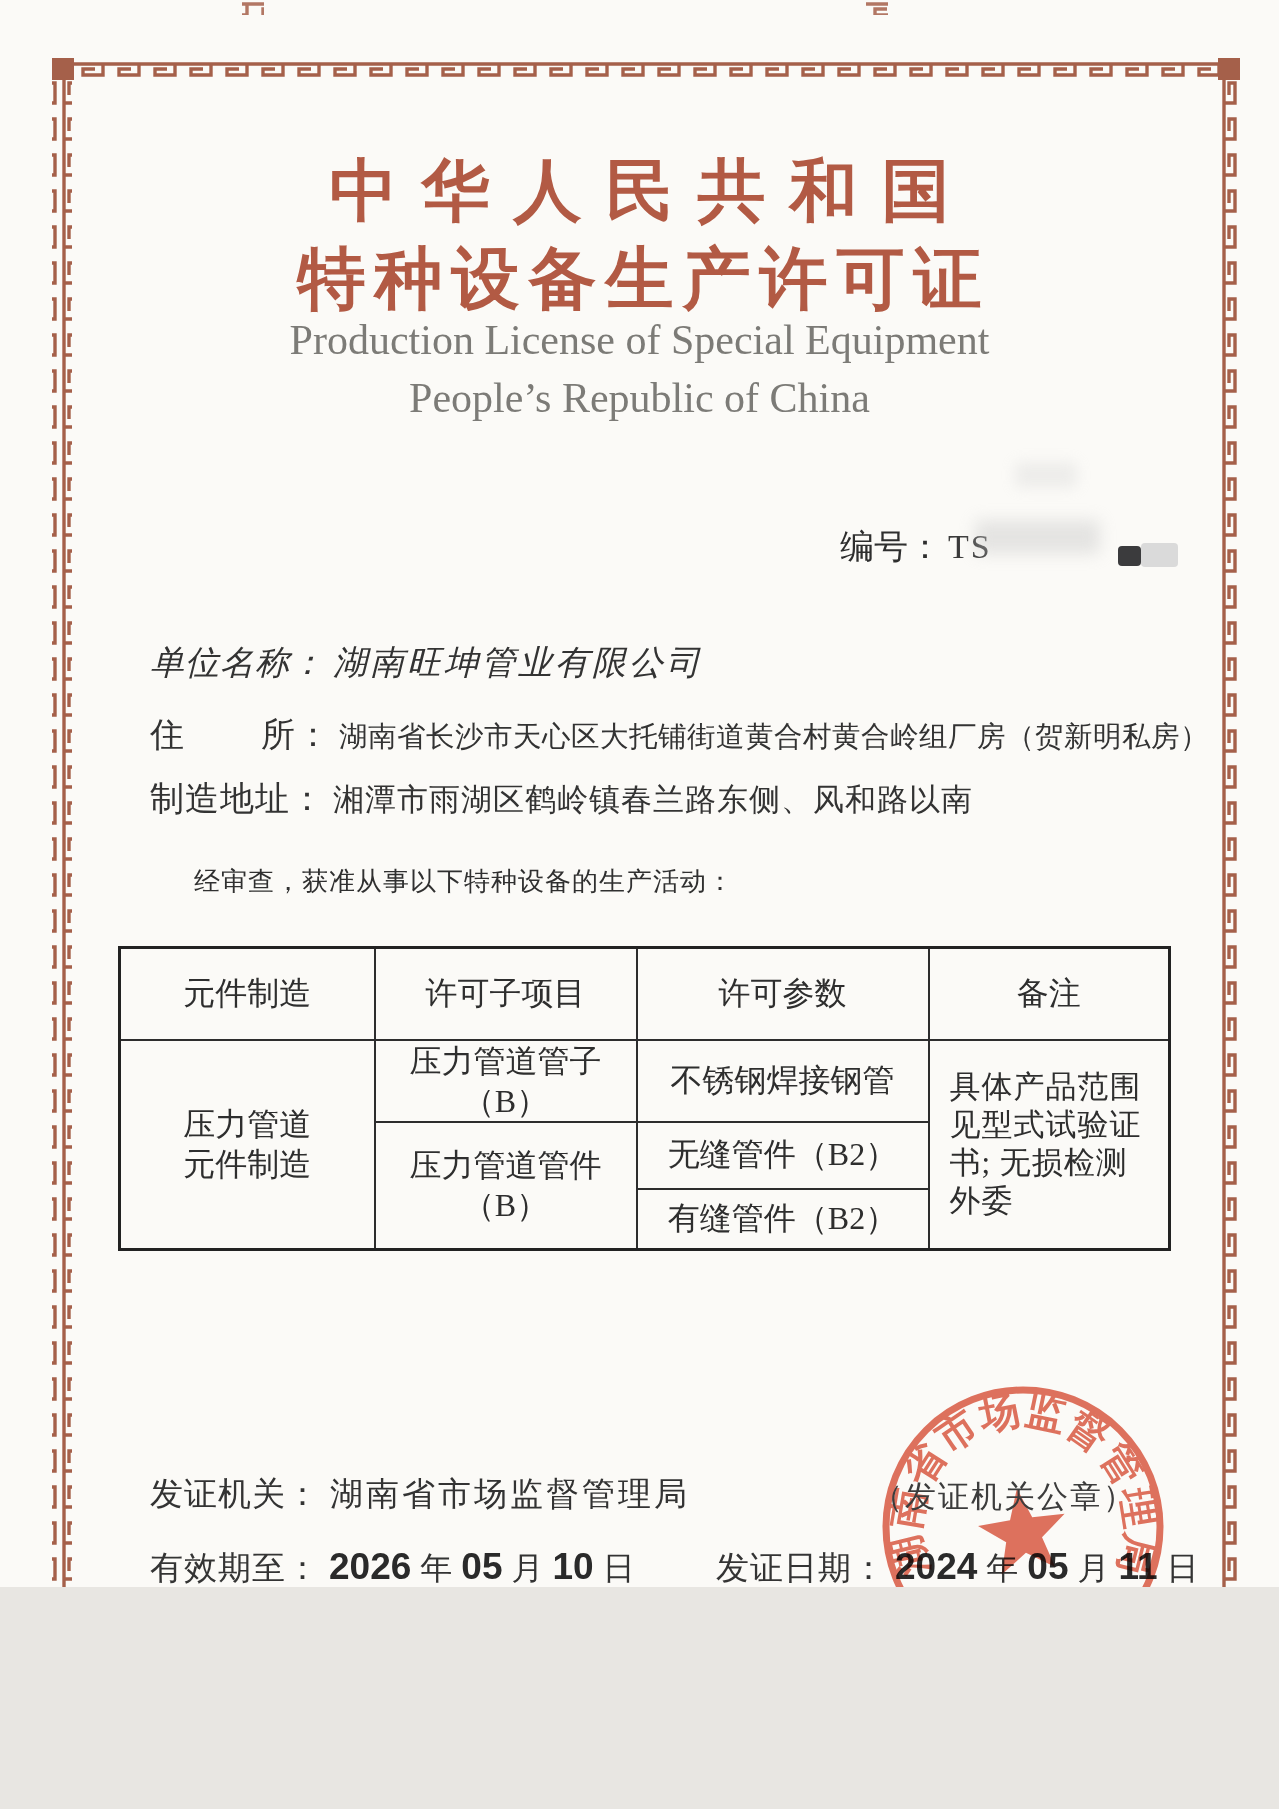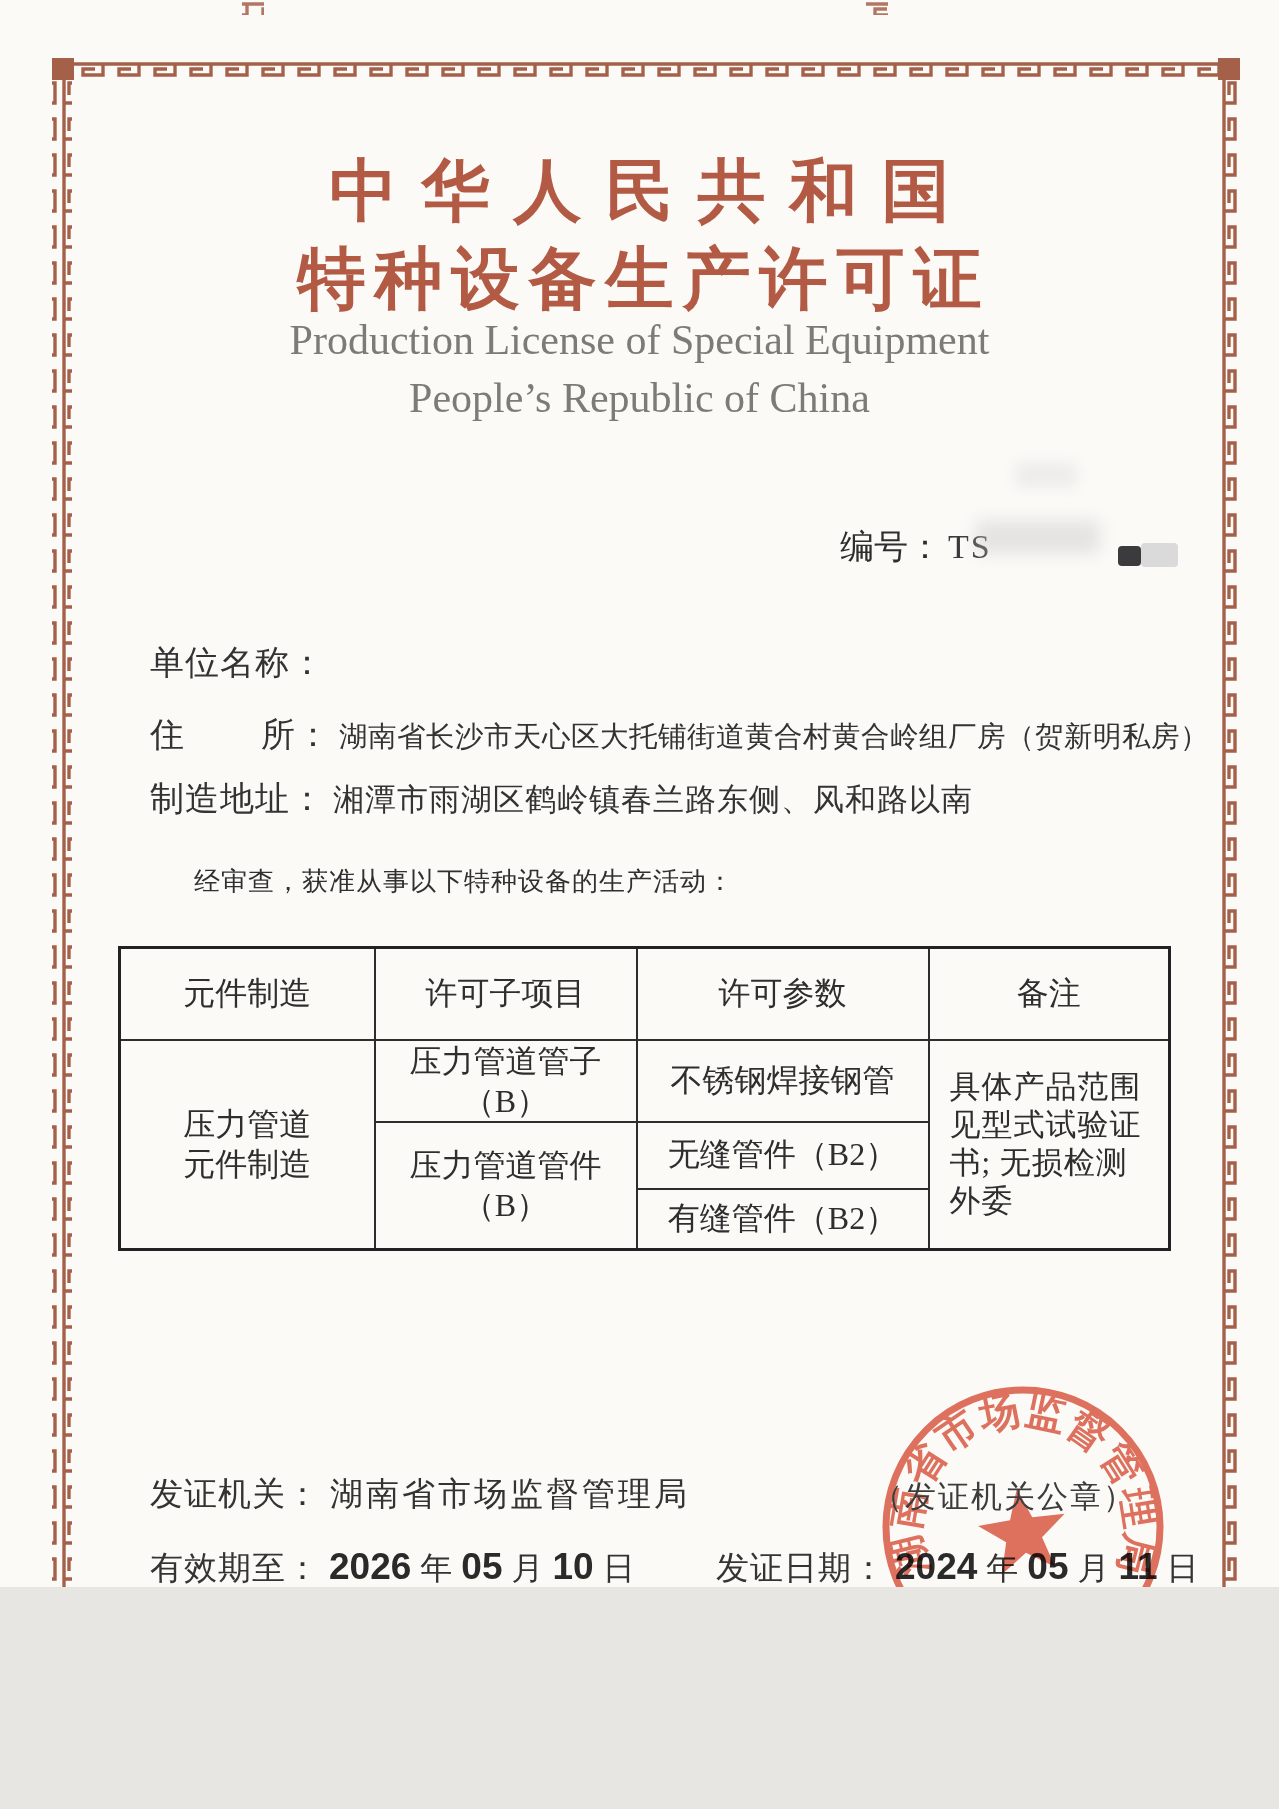--- a/index.html
+++ b/index.html
@@ -24,21 +24,21 @@
   
   .serial{left:840px;top:524px;font-size:34px;color:#2e2e2e;}
   .serial .val{margin-left:6px;letter-spacing:2px;color:#3a3a3a;}
   .smudge{position:absolute;border-radius:4px;}
   .sm1{left:975px;top:520px;width:125px;height:34px;background:#c9c9c9;filter:blur(8px);opacity:.45;}
   .sm2{left:1015px;top:462px;width:62px;height:26px;background:#cecece;filter:blur(7px);opacity:.3;}
   .rd{left:1118px;top:546px;width:23px;height:20px;background:#3b3b3d;}
   .rl{left:1141px;top:543px;width:37px;height:24px;background:#dadada;}
   
   .field{left:150px;font-size:34px;display:flex;align-items:baseline;color:#333;}
-  .f-company{top:640px;}
+  .f-company{top:640px;font-style:italic;}
   .f-res{top:712px;}
   .f-addr{top:776px;}
   .lbl{letter-spacing:1px;}
   .spread{display:inline-flex;width:146px;justify-content:space-between;}
   .f-company .val{margin-left:8px;letter-spacing:3px;}
   .f-res .val{margin-left:8px;font-size:28.5px;letter-spacing:0.5px;}
   .f-addr .val{margin-left:8px;font-size:31px;letter-spacing:1px;}
   .statement{left:194px;top:864px;font-size:26px;letter-spacing:1px;color:#303030;}
   
   .lic-table{position:absolute;left:118px;top:946px;border-collapse:collapse;table-layout:fixed;
@@ -95,20 +95,21 @@
   <div class="abs serial">
     <span>编号</span><span>：</span><span class="val">TS</span>
   </div>
   <div class="smudge sm1 abs"></div>
   <div class="smudge sm2 abs"></div>
   <div class="smudge rd abs"></div>
   <div class="smudge rl abs"></div>
 
   <div class="abs field f-company">
     <span class="lbl">单位名称：</span>
+    <span class="val">湖南旺坤管业有限公司</span>
   </div>
 
   <div class="abs field f-res">
     <span class="lbl"><span class="spread">
           <span>住</span>
           <span>所</span>
         </span><span>：</span></span>
     <span class="val">湖南省长沙市天心区大托铺街道黄合村黄合岭组厂房（贺新明私房）</span>
   </div>
 

